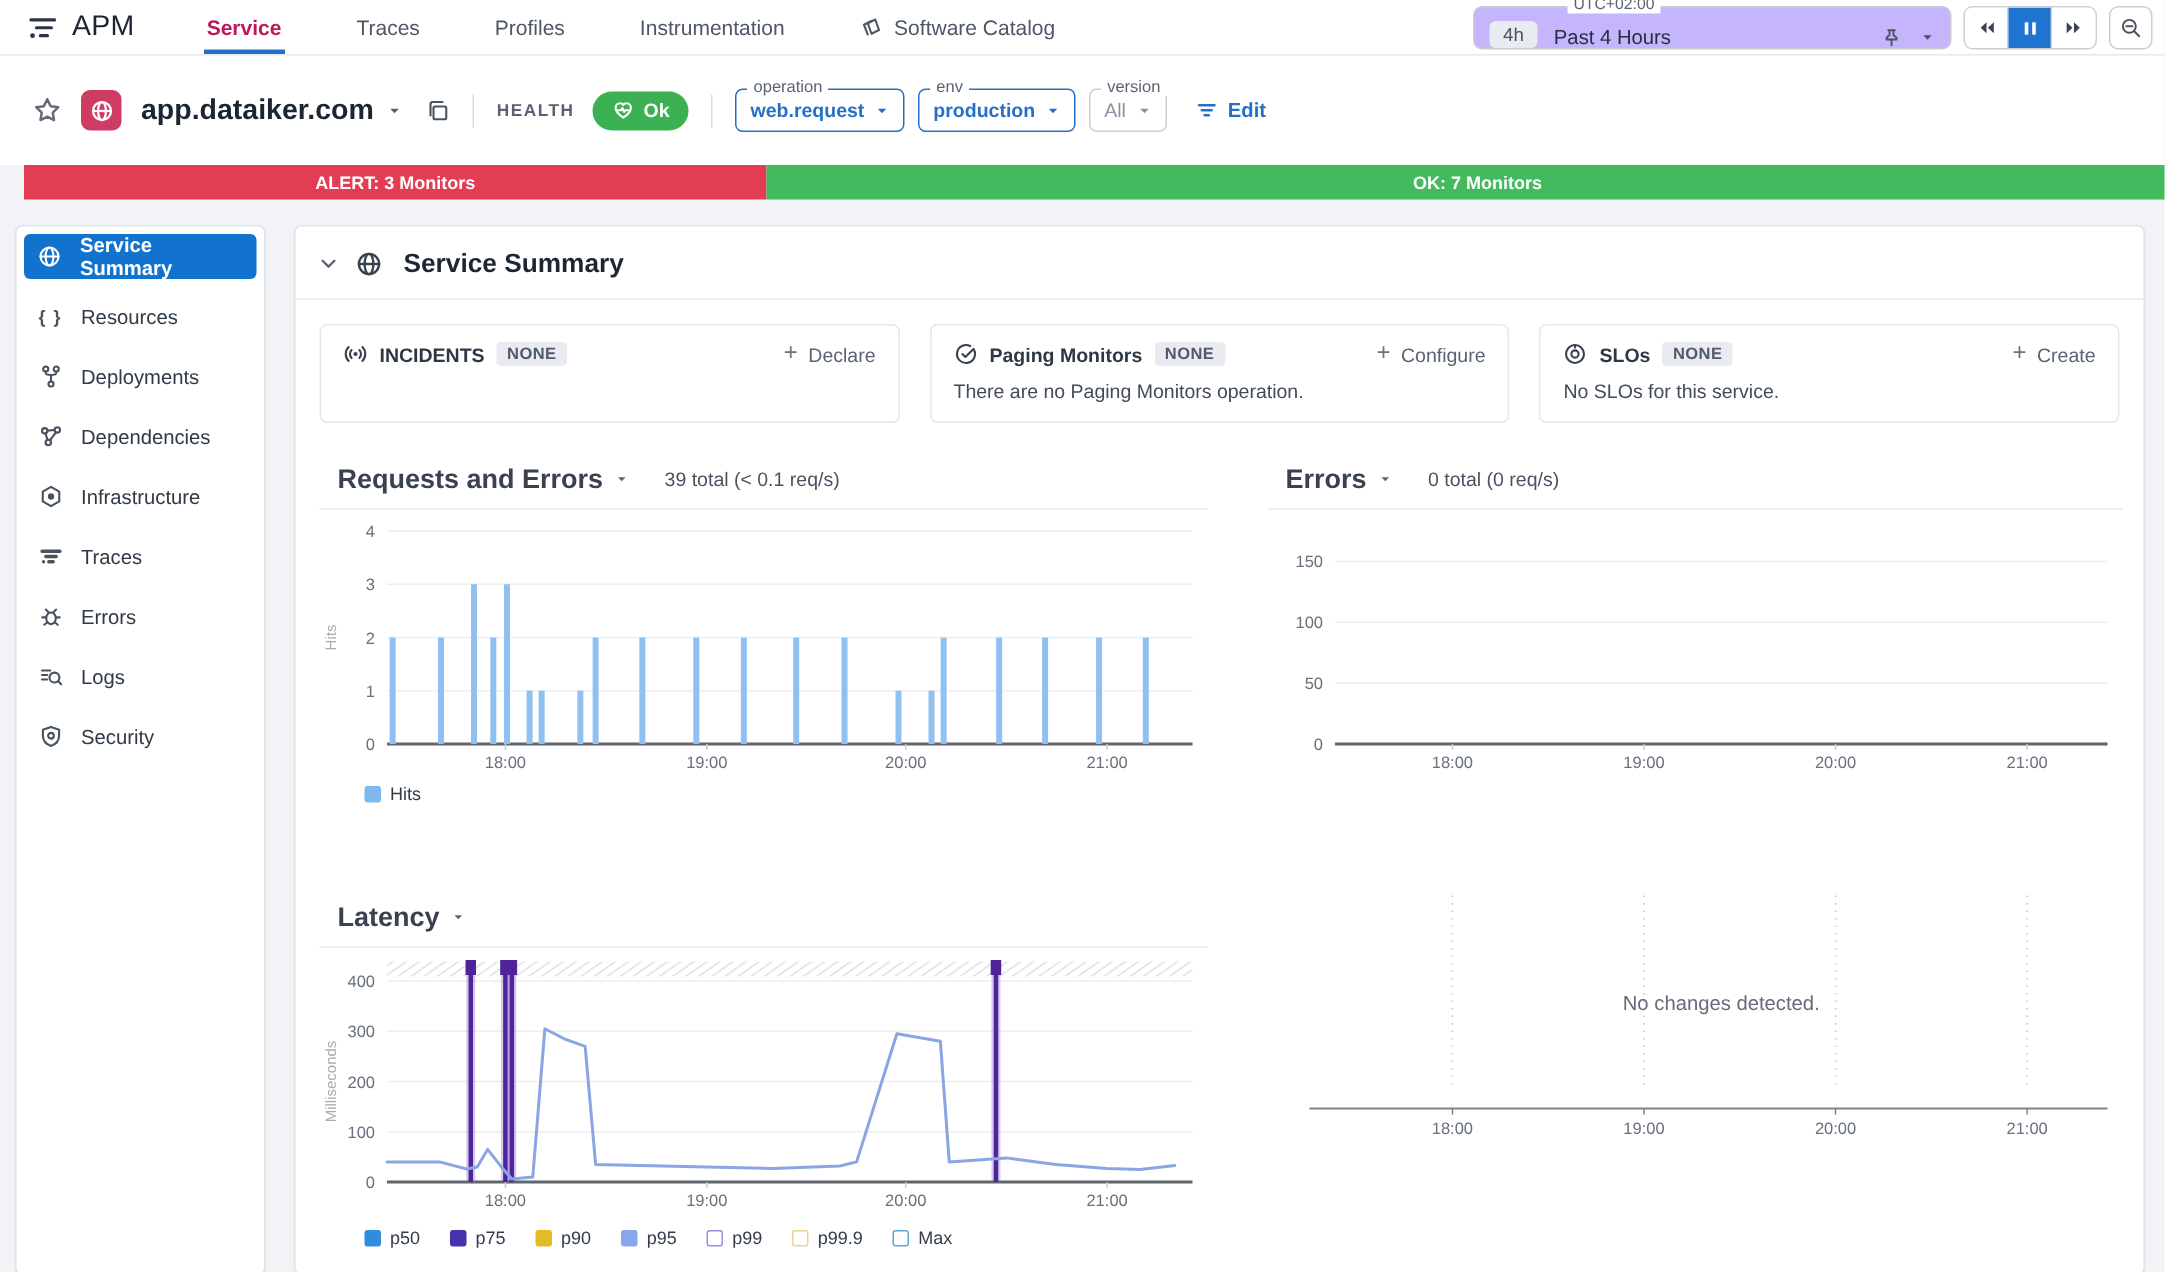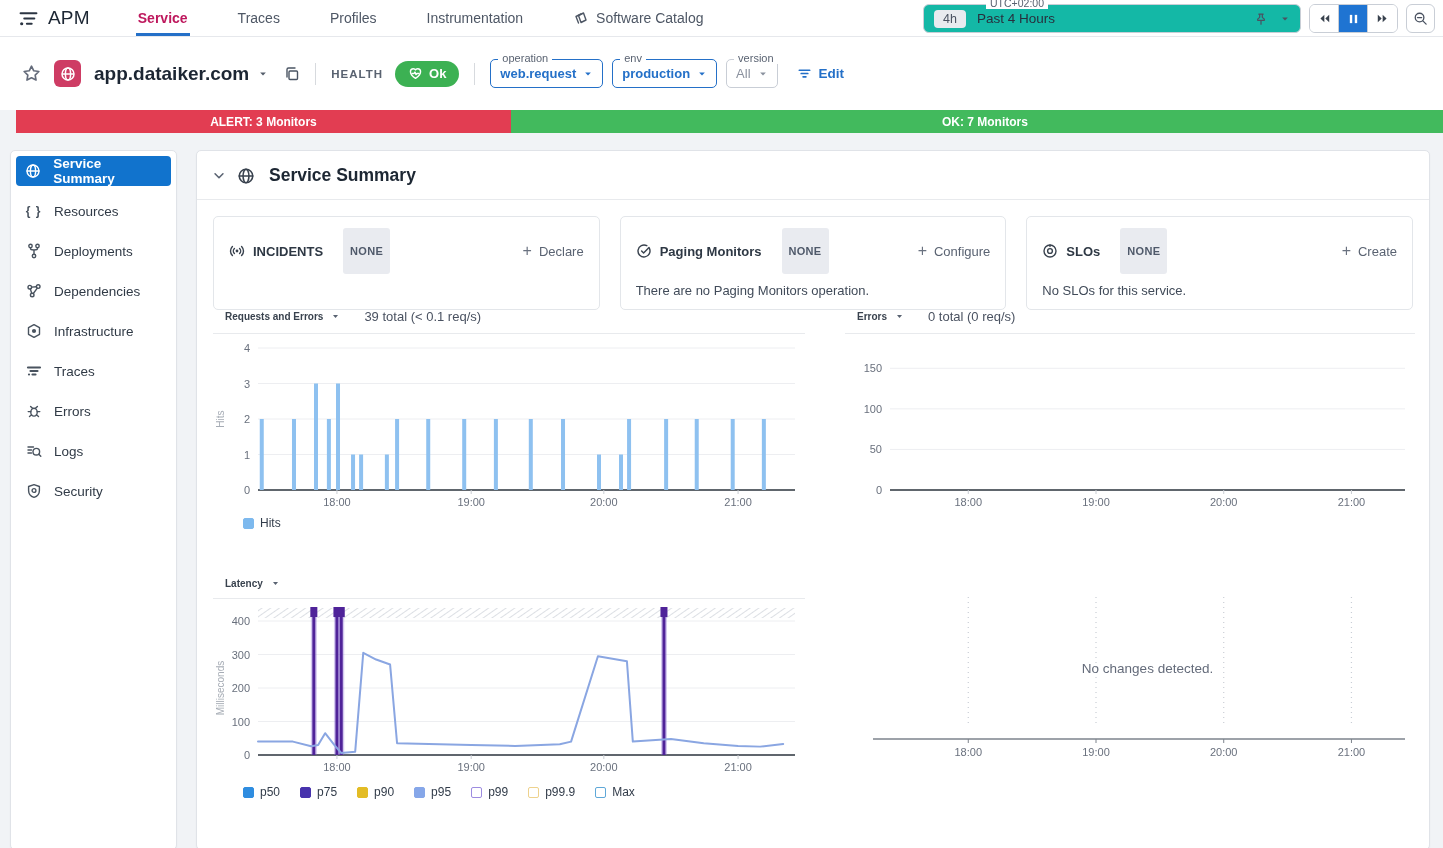--- a/index.html
+++ b/index.html
@@ -12,22 +12,22 @@
   
   #topnav { position:absolute; left:0; top:0; width:1443px; height:37px; background:#fff;
             border-bottom:1px solid #e6e8ec; display:flex; align-items:stretch; padding:0 10px; z-index:5; }
   .logo-wrap { display:flex; align-items:center; gap:9px; padding:0 8px; }
   .logo-text { font-size:19px; color:#1c2633; letter-spacing:.2px; }
   #nav-tabs { display:flex; list-style:none; margin-left:38px; }
   #nav-tabs .tab { display:flex; align-items:center; gap:7px; font-size:14px; color:#4e5765;
                    padding:0 2px; margin-right:46px; cursor:pointer; border-bottom:3px solid transparent; padding-top:2px; }
   #nav-tabs .tab.active { color:#be185d; font-weight:700; border-bottom-color:#2470c8; }
   #nav-right { position:absolute; right:8px; top:4px; display:flex; gap:8px; align-items:center; }
-  #time-select { position:relative; width:378px; height:29px; border:1px solid #c9ced6; border-radius:6px;
-                 background:#14b8a6; display:flex; align-items:center; padding:0 10px; cursor:pointer; }
+  #time-select { position:relative; width:319px; height:29px; border:1px solid #c9ced6; border-radius:6px;
+                 background:#c4b5fd; display:flex; align-items:flex-end; padding:0 10px; cursor:pointer; }
   #time-select .tz { position:absolute; top:-8px; left:62px; background:#fff; padding:0 4px;
                      font-size:10.5px; color:#596270; }
   .chip { background:#e8ebef; border-radius:4px; padding:2px 9px; font-size:12.5px; color:#4a5261; }
   #time-label { margin-left:11px; font-size:13.5px; color:#28303e; }
   #time-icons { margin-left:auto; display:flex; align-items:center; gap:12px; color:#4a5261; }
   #playback { display:flex; border:1px solid #c9ced6; border-radius:6px; overflow:hidden; height:29px; }
   #playback .pbtn { width:29px; height:100%; background:#fff; display:flex; align-items:center; justify-content:center;
                     border:none; border-right:1px solid #c9ced6; color:#39424e; cursor:pointer; }
   #playback .pbtn:last-child { border-right:none; }
   #playback .pbtn.active { background:#1f74d2; color:#fff; }
@@ -73,34 +73,34 @@
 
   
   #panel { position:absolute; left:196px; top:150px; width:1234px; height:700px; background:#fff;
            border:1px solid #e0e3e8; border-radius:5px; box-shadow:0 1px 2px rgba(0,0,0,.04); }
   #panel-header { display:flex; align-items:center; gap:11px; padding:14px 15px 13px; border-bottom:1px solid #e8eaed; }
   #panel-title { font-size:17.5px; font-weight:700; color:#1d2733; margin-left:3px; }
   #cards { display:flex; gap:20px; margin:16px; }
   .card { flex:1; border:1px solid #e3e6ea; border-radius:5px; padding:11px 15px; min-height:66px; }
   .card-head { display:flex; align-items:center; gap:8px; }
   .card-title { font-size:13px; font-weight:700; color:#2e3844; }
-  .badge { background:#e9ebf0; color:#4f596a; font-size:11px; font-weight:700; padding:17px 7px;
-           border-radius:3px; letter-spacing:.3px;margin-left:12px; }
+  .badge { background:#e9ebf0; color:#4f596a; font-size:11px; font-weight:700; padding:2px 7px;
+           border-radius:3px; letter-spacing:.3px; }
   .card-action { margin-left:auto; display:flex; align-items:center; gap:7px; color:#5a6372;
                  font-size:13px; cursor:pointer; }
   .plus { font-size:16px; font-weight:400; color:#6a7280; line-height:1; }
   .card-body { margin-top:9px; font-size:13px; color:#414b59; }
 
   .chart-block { position:absolute; }
   #chart-req { left:16px; top:158px; width:592px; }
   #chart-err { left:648px; top:158px; width:570px; }
-  #chart-lat { left:16px; top:427px; width:592px; }
+  #chart-lat { left:16px; top:450px; width:592px; }
   #chart-chg { left:648px; top:430px; width:570px; }
   .chart-head { display:flex; align-items:center; padding:0 0 9px 12px; border-bottom:1px solid #e8eaed; }
-  .chart-title { font-size:10px; font-weight:700; color:#39424e; }
+  .chart-title { font-size:18px; font-weight:700; color:#39424e; }
   .chart-head .caret { color:#5a6372; margin-left:8px; }
   .chart-summary { font-size:13px; color:#4a5261; margin-left:24px; }
   .legend { display:flex; gap:20px; margin:8px 0 0 30px; font-size:12px; color:#323c4a; }
   .legend-item { display:flex; align-items:center; gap:6px; cursor:pointer; }
   .sw { width:11px; height:11px; border-radius:2px; }
 </style>
 </head>
 <body>
 
 <div id="topnav">

